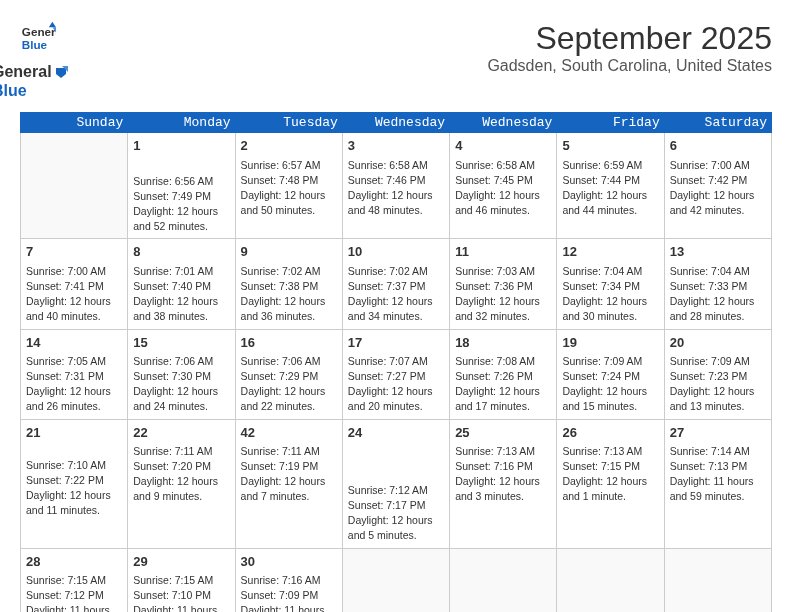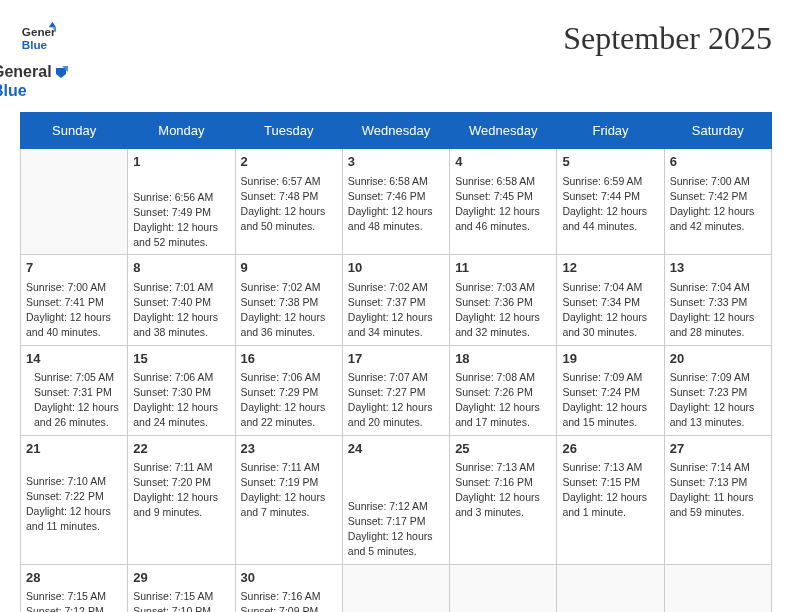--- a/index.html
+++ b/index.html
@@ -18,44 +18,45 @@
     }
     .logo {
       display: flex;
       align-items: center;
       gap: 4px;
     }
     .logo-icon {
       width: 36px;
       height: 36px;
     }
-    .title-block { text-align: right; font-family: Liberation Serif, serif; }
+    .title-block { text-align: right; }
     .title-block h1 {
       font-size: 32px;
       font-weight: normal;
       color: #333;
     }
     .title-block h2 {
       font-size: 16px;
       font-weight: normal;
       color: #555;
     }
     .calendar {
       width: 100%;
       border-collapse: collapse;
       font-size: 11px;
     }
     .calendar thead tr th {
       background: #1565c0;
       color: #fff;
-      padding: 10px 4px;
-      text-align: center;
+      padding: 2px 4px;
+      text-align: right;
       font-size: 13px;
       font-weight: normal;
       border: 1px solid #1565c0;
+      font-family: Liberation Mono, monospace;
     }
     .calendar tbody tr td {
       border: 1px solid #ccc;
       vertical-align: top;
       padding: 4px 5px;
       width: calc(100% / 7);
       min-height: 80px;
       line-height: 1.4;
       color: #333;
     }
@@ -90,20 +91,21 @@
         <svg width="14" height="14" viewBox="0 0 14 14" style="vertical-align:middle;">
           <polygon points="2,2 12,2 12,8 7,12 2,8" fill="#1565c0"></polygon>
           <polygon points="8,0 14,0 14,6" fill="#4a90d9"></polygon>
         </svg>
       </span></span>
       <span style="font-size:16px;font-weight:bold;color:#1565c0;">Blue</span>
     </div>
   </div>
   <div class="title-block">
     <h1>September 2025</h1>
+    <h2>Gadsden, South Carolina, United States</h2>
   </div>
 </div>
 
 <table class="calendar">
   <thead>
     <tr>
     <th>Sunday</th>
         <th>Monday</th>
         <th>Tuesday</th>
         <th>Wednesday</th>
@@ -205,21 +207,21 @@
           <span class="day-number">13</span>
           <div class="day-info" style="white-space: pre-line;">Sunrise: 7:04 AM
 Sunset: 7:33 PM
 Daylight: 12 hours
 and 28 minutes.</div>
         </td>
       </tr>
       <tr>
         <td>
           <span class="day-number">14</span>
-          <div class="day-info" style="white-space: pre-line; margin-left: 8px;">Sunrise: 7:05 AM
+          <div class="day-info" style="white-space: pre-line;">Sunrise: 7:05 AM
 Sunset: 7:31 PM
 Daylight: 12 hours
 and 26 minutes.</div>
         </td>
         <td>
           <span class="day-number">15</span>
           <div class="day-info" style="white-space: pre-line;">Sunrise: 7:06 AM
 Sunset: 7:30 PM
 Daylight: 12 hours
 and 24 minutes.</div>
@@ -269,21 +271,21 @@
 and 11 minutes.</div>
         </td>
         <td>
           <span class="day-number">22</span>
           <div class="day-info" style="white-space: pre-line;">Sunrise: 7:11 AM
 Sunset: 7:20 PM
 Daylight: 12 hours
 and 9 minutes.</div>
         </td>
         <td>
-          <span class="day-number">23</span>
+          <span class="day-number">42</span>
           <div class="day-info" style="white-space: pre-line;">Sunrise: 7:11 AM
 Sunset: 7:19 PM
 Daylight: 12 hours
 and 7 minutes.</div>
         </td>
         <td>
           <span class="day-number">24</span>
           <div class="day-info" style="white-space: pre-line; margin-top: 41px;">Sunrise: 7:12 AM
 Sunset: 7:17 PM
 Daylight: 12 hours

